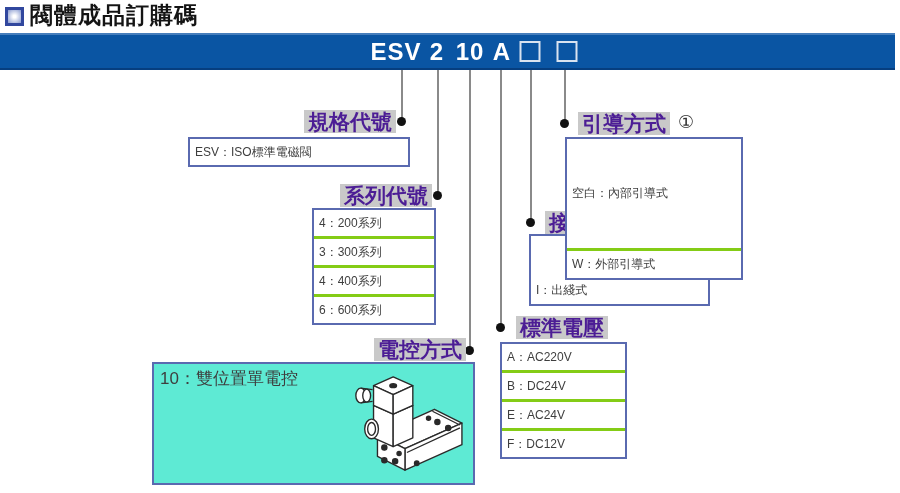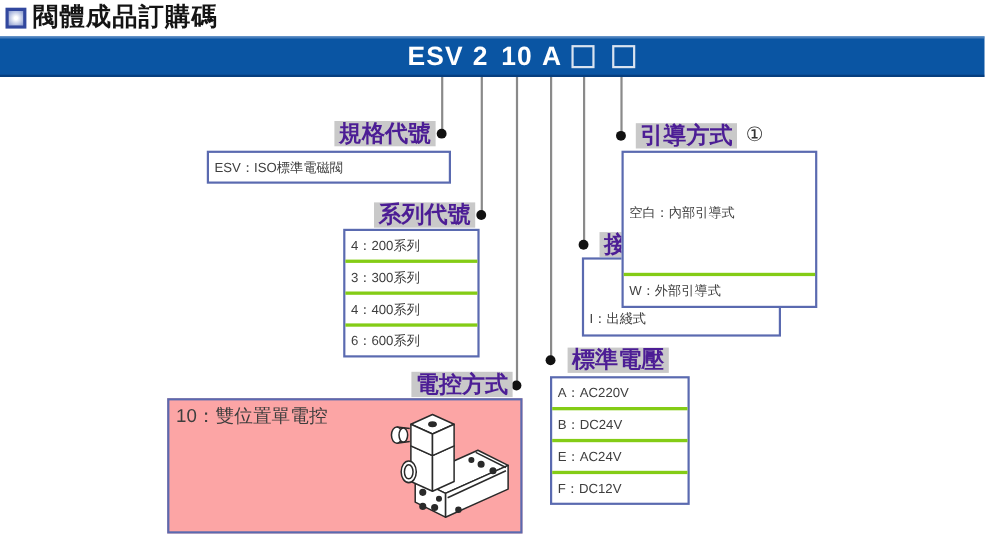--- a/index.html
+++ b/index.html
@@ -57,21 +57,21 @@
   }
   .row{
     font-size:12px;color:#3e3e3e;height:24px;line-height:24px;
     padding:1px 4px 1px 5px;white-space:nowrap;
   }
   .row + .row{border-top:3px solid #84cc16;}
   .row-tall{height:25px;line-height:25px;margin-top:41px;}
 
   .control-box{
     left:152px;top:362px;width:319px;height:119px;
-    border:2px solid #5a6ab0;background:#fca5a5;
+    border:2px solid #5a6ab0;background:#5eead4;
   }
   .control-text{
     position:absolute;left:6px;top:3px;font-size:17px;color:#3e3e3e;white-space:nowrap;
   }
   .valve-svg{position:absolute;right:4px;top:6px;}
 </style>
 </head>
 <body>
 
 <div class="abs title-icon"></div>

